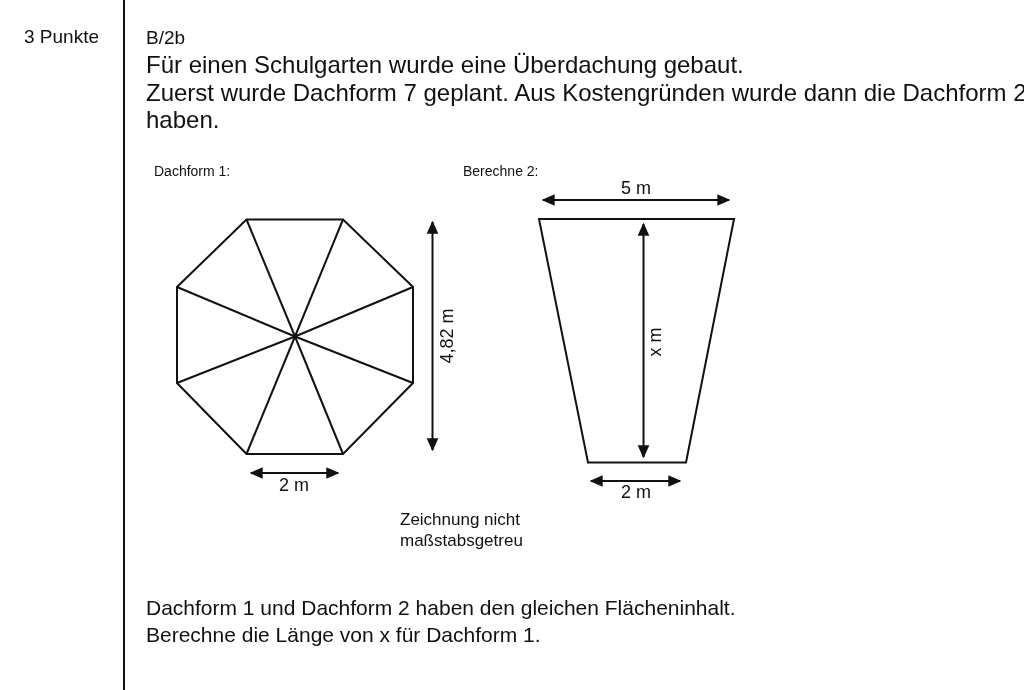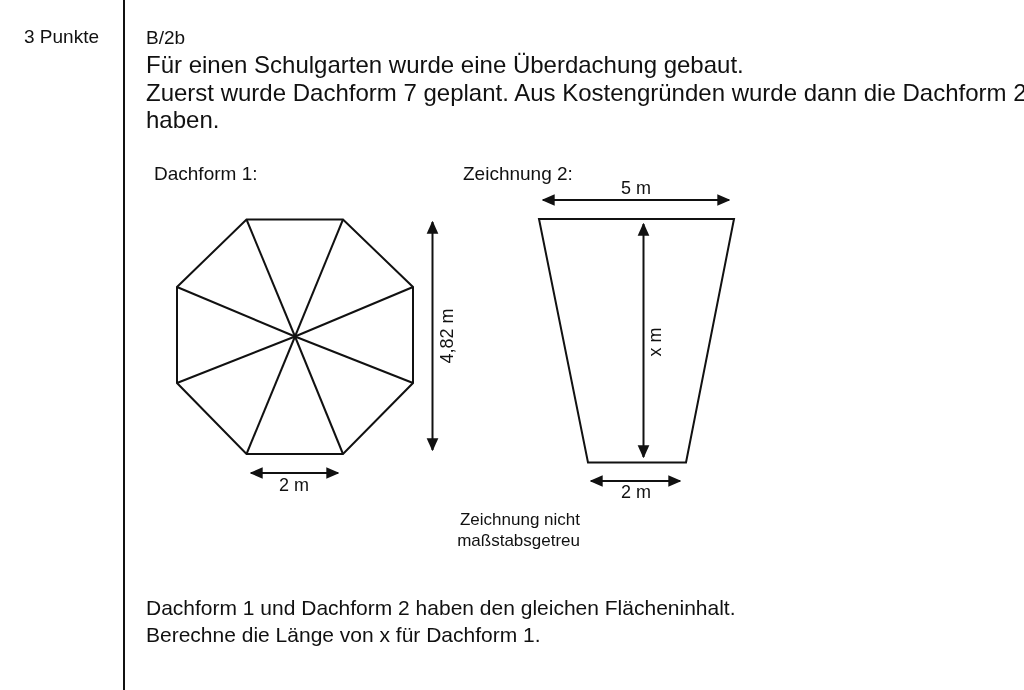--- a/index.html
+++ b/index.html
@@ -23,30 +23,30 @@
   .problem-title {
     position:absolute; left:146px; top:27px;
     font-size:19px; font-weight:normal;
   }
   .intro-paragraph {
     position:absolute; left:146px; top:51px;
     font-size:24px; line-height:27.5px;
     white-space:nowrap;
   }
   .figure-label {
-    position:absolute; font-size:19px;
+    position:absolute; font-size:14px;
   }
   .figure-label.f1 { left:154px; top:163px; }
   .figure-label.f2 { left:463px; top:163px; }
   .figures-svg {
     position:absolute; left:0; top:0;
   }
   .not-to-scale-note {
     position:absolute; left:400px; top:509px; width:180px;
-    text-align:right; font-size:17px; line-height:21px;
+    text-align:left; font-size:17px; line-height:21px;
   }
   .task-paragraph {
     position:absolute; left:146px; top:594px;
     font-size:21px; line-height:27px;
     white-space:nowrap;
   }
   .dim-text {
     font-family:"Liberation Sans", sans-serif;
     font-size:18px;
     fill:#111111;
@@ -62,21 +62,21 @@
 
   <div class="problem-title">B/2b</div>
 
   <div class="intro-paragraph">
     <div>Für einen Schulgarten wurde eine Überdachung gebaut.</div>
     <div>Zuerst wurde Dachform 7 geplant. Aus Kostengründen wurde dann die Dachform 2</div>
     <div>haben.</div>
   </div>
 
   <div class="figure-label f1">Dachform 1:</div>
-  <div class="figure-label f2">Zeichnung 2:</div>
+  <div class="figure-label f2">Berechne 2:</div>
 
   <svg class="figures-svg" width="1024" height="690" viewBox="0 0 1024 690" xmlns="http://www.w3.org/2000/svg">
     <defs>
       <marker id="arw" viewBox="0 0 10 10" refX="9" refY="5" markerWidth="6.5" markerHeight="6.5" orient="auto-start-reverse">
         <path d="M0,0.5 L10,5 L0,9.5 Z" fill="#111111"></path>
       </marker>
     </defs>
 
     <g stroke="#111111" stroke-width="2" fill="none">
       <polygon points="246.5,219.5 343,219.5 413,287 413,383 343,454 246.5,454 177,383 177,287"></polygon>

